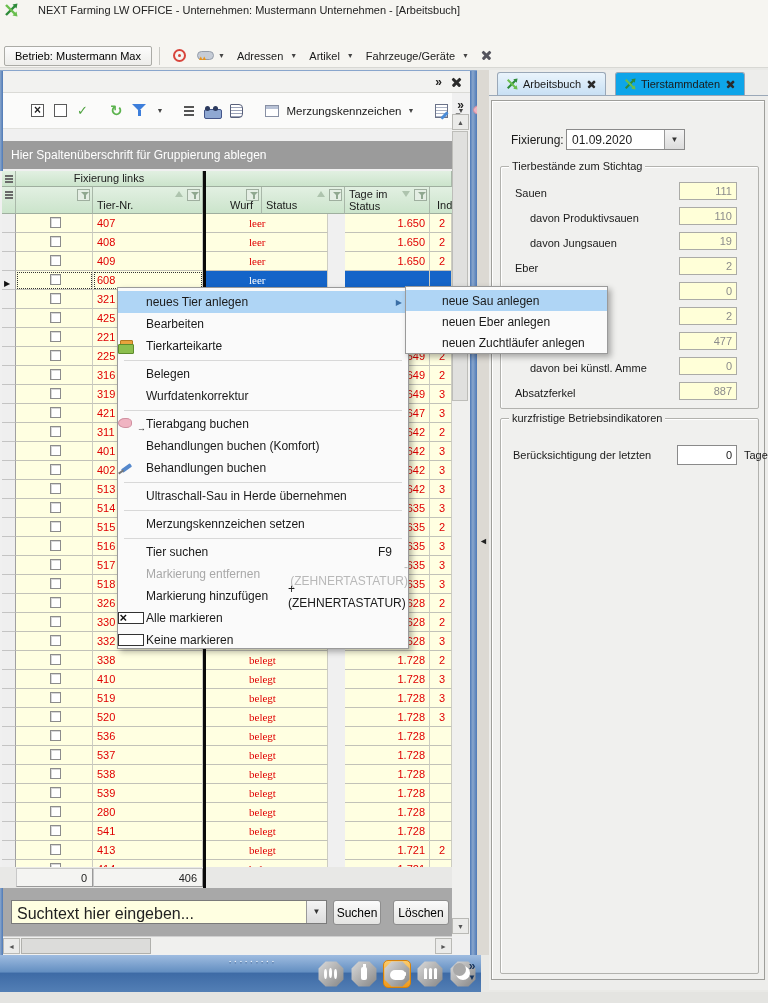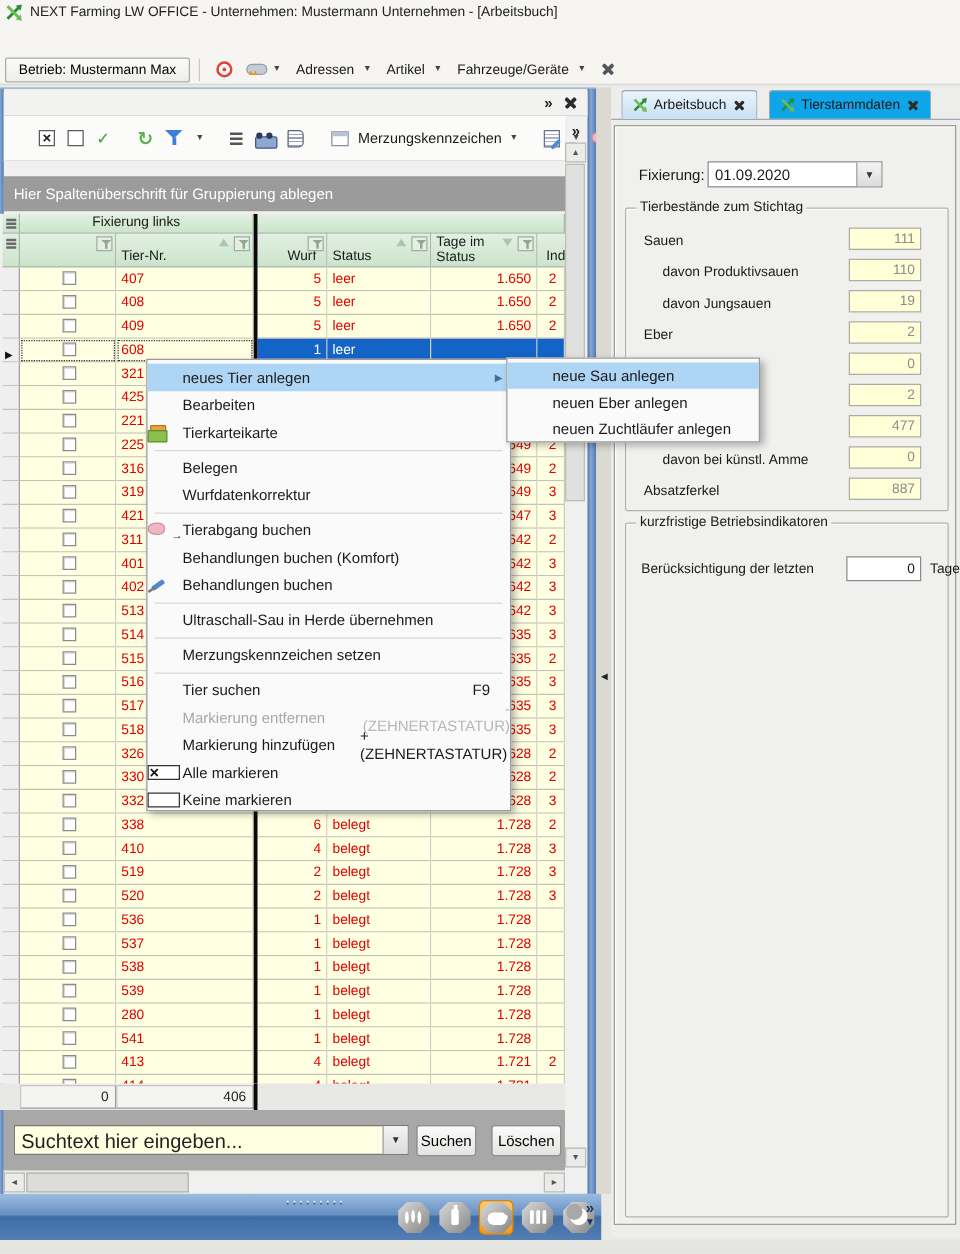--- a/index.html
+++ b/index.html
@@ -1,21 +1,21 @@
 <!DOCTYPE html>
 <html><head>
 <meta charset="utf-8">
 <style>
   * { margin:0; padding:0; box-sizing:border-box; }
   html,body { width:768px; height:1003px; overflow:hidden; }
   body { font-family:"Liberation Sans","DejaVu Sans",sans-serif; font-size:11px; color:#1a1a1a; background:#E9E9E6; }
   .screen { position:relative; width:768px; height:1003px; background:#E9E9E6; }
 
   
-  .titlebar { position:absolute; left:0; top:0; width:768px; height:20px; background:#F6F5F1; display:flex; align-items:center; gap:6px; padding-left:4px; }
+  .titlebar { position:absolute; left:0; top:0; width:768px; height:20px; background:#F6F5F1; display:flex; align-items:center; gap:20px; padding-left:4px; }
   .titlebar .title { font-size:11px; color:#222; }
   .menubar { position:absolute; left:0; top:20px; width:768px; height:24px; background:#F6F5F1; display:flex; align-items:center; padding-left:12px; }
   .mb-item { padding:3px 9px; cursor:default; }
   .cmdbar { position:absolute; left:0; top:44px; width:768px; height:24px; background:#F6F5F1; border-bottom:1px solid #D8D8D4; display:flex; align-items:center; }
   .betrieb-btn { margin-left:4px; height:20px; line-height:18px; padding:0 10px; background:linear-gradient(#FCFCFC,#EDEDEA); border:1px solid #ABABA6; border-radius:2px; font-size:11px; }
   .vsep { width:1px; height:18px; background:#C9C9C4; margin:0 7px; }
   .dd-label { padding:0 3px 0 8px; }
   .dd-arrow { font-size:7px; color:#444; padding:0 4px; }
 
   
@@ -81,21 +81,21 @@
   .sort-down { position:absolute; right:19px; top:4px; width:0; height:0; border-left:4px solid transparent; border-right:4px solid transparent; border-top:6px solid #AEC4AE; }
   .lines-glyph { display:block; margin:4px auto 0; width:8px; height:1.5px; background:#6A6A6A; box-shadow:0 3px 0 #6A6A6A,0 6px 0 #6A6A6A; }
 
   .rows-host { position:absolute; left:0; top:43px; width:452px; height:654px; overflow:hidden; }
   .row { position:relative; height:19px; }
   .cell { position:absolute; top:0; height:19px; line-height:18px; background:#FFFFE1; border-right:1px solid #CDCDC2; border-bottom:1px solid #C2C2B8; color:#E00000; font-size:11px; white-space:nowrap; overflow:hidden; }
   .c-g   { left:2px; width:14px; background:#EFEFEF; border-right:1px solid #A0A0A0; border-bottom:1px solid #C4C4C4; }
   .c-cb  { left:16px; width:77px; }
   .c-tier{ left:93px; width:110px; padding-left:4px; }
   .c-wurf{ left:206px; width:56px; text-align:right; padding-right:4px; }
-  .c-status{ left:262px; width:83px; padding-left:4px; }
+  .c-status{ left:245px; width:83px; padding-left:4px;font-family:Liberation Serif, serif; }
   .c-tage{ left:345px; width:85px; text-align:right; padding-right:4px; }
   .c-ind { left:430px; width:22px; padding-left:9px; }
   .row-cb { display:block; width:11px; height:11px; margin:3px 0 0 34px; background:#FFF; border:1px solid #8C8C8C; box-shadow:inset 1px 1px 0 #D8D8D8; }
   .row.selected .c-wurf,.row.selected .c-status,.row.selected .c-tage,.row.selected .c-ind { background:#1464C8; color:#FFF; }
   .row.selected .c-g::after { content:"▶"; position:absolute; left:2px; top:4px; font-size:8px; color:#111; }
   .row.selected .c-cb,.row.selected .c-tier { outline:1px dotted #333; outline-offset:-2px; }
   .col-divider { position:absolute; left:203px; top:0; width:3px; height:696px; background:#0A0A0A; z-index:4; }
 
   
   .sumrow { position:absolute; left:0; top:796px; width:452px; height:21px; background:#E8E8E6; }
@@ -137,21 +137,21 @@
   .split-arrow { position:absolute; left:2px; top:466px; font-size:9px; color:#222; }
 
   
   .rightpanel { position:absolute; left:489px; top:70px; width:279px; height:920px; background:#EDEDEB; }
   .tabbar { position:absolute; left:0; top:2px; width:279px; height:24px; border-bottom:1px solid #9AA8B8; }
   .tab { position:absolute; top:0; height:23px; display:flex; align-items:center; gap:5px; padding:0 8px; border:1px solid #9AA8B8; border-bottom:none; border-radius:3px 3px 0 0; background:#0ea5e9; }
   .tab.active { background:linear-gradient(#EAF4FC,#C8E0F4); }
   .tab .x-icon { transform:scale(.85); }
   .rp-client { position:absolute; left:2px; top:30px; width:274px; height:880px; background:#F0F0EE; border:1px solid #9E9E9A; box-shadow:inset 1px 1px 0 #FFF; }
   .stich-label { position:absolute; left:19px; top:32px; font-size:12px; }
-  .stich-combo { position:absolute; left:74px; top:28px; width:140px; height:21px; background:#FFF; border:1px solid #8A8A8A; }
+  .stich-combo { position:absolute; left:74px; top:28px; width:119px; height:21px; background:#FFF; border:1px solid #8A8A8A; }
   .stich-value { position:absolute; left:5px; top:3px; font-size:12px; }
   .gbox { position:absolute; border:1px solid #B2B2AE; border-radius:2px; box-shadow:inset 1px 1px 0 #FFF; }
   .gbox-title { position:absolute; left:8px; top:-7px; background:#F0F0EE; padding:0 3px; font-size:11px; }
   .bestand-row { position:relative; height:25px; }
   .b-label { position:absolute; left:14px; top:6px; font-size:11px; }
   .bestand-row.indent .b-label { left:29px; }
   .b-value { position:absolute; left:178px; top:1px; width:58px; height:18px; background:#FFFFD8; border:1px solid #ABABA7; color:#8C8C8C; text-align:right; padding-right:4px; line-height:16px; font-size:11px; }
   .ind-label { position:absolute; left:12px; top:30px; font-size:11px; }
   .ind-input { position:absolute; left:176px; top:26px; width:60px; height:20px; background:#FFF; border:1px solid #8A8A8A; text-align:right; padding-right:4px; line-height:18px; font-size:11px; }
   .ind-unit { position:absolute; left:243px; top:30px; font-size:11px; }

